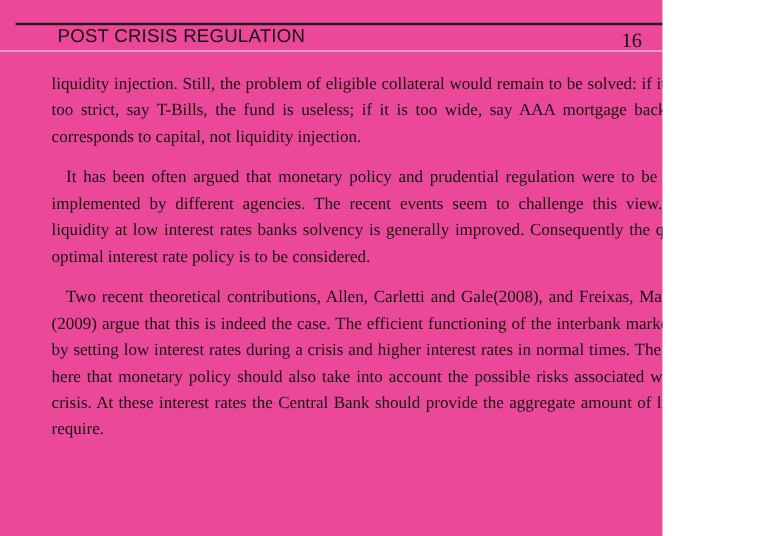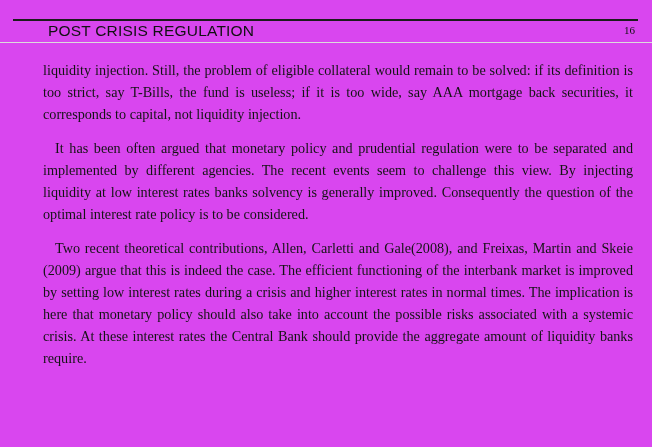--- a/index.html
+++ b/index.html
@@ -2,23 +2,23 @@
 <html><head>
 <meta charset="utf-8">
 <style>
   html, body {
     margin: 0;
     padding: 0;
     background: #ffffff;
   }
   .page {
     position: relative;
-    width: 652px;
+    width: 552px;
     height: 447px;
-    background: #d946ef;
+    background: #ec4899;
     overflow: hidden;
     font-family: "Liberation Serif", serif;
   }
   .header-rule {
     position: absolute;
     top: 19px;
     left: 13px;
     width: 625px;
     height: 2px;
     background: #1c1c1c;
@@ -31,21 +31,21 @@
     font-size: 15.5px;
     letter-spacing: 0.2px;
     color: #111111;
     white-space: nowrap;
   }
   .page-number {
     position: absolute;
     top: 24px;
     right: 17px;
     font-family: "Liberation Serif", serif;
-    font-size: 11px;
+    font-size: 17px;
     color: #111111;
   }
   .header-hairline {
     position: absolute;
     top: 42px;
     left: 0;
     width: 652px;
     height: 1px;
     background: #dcdcdc;
   }

